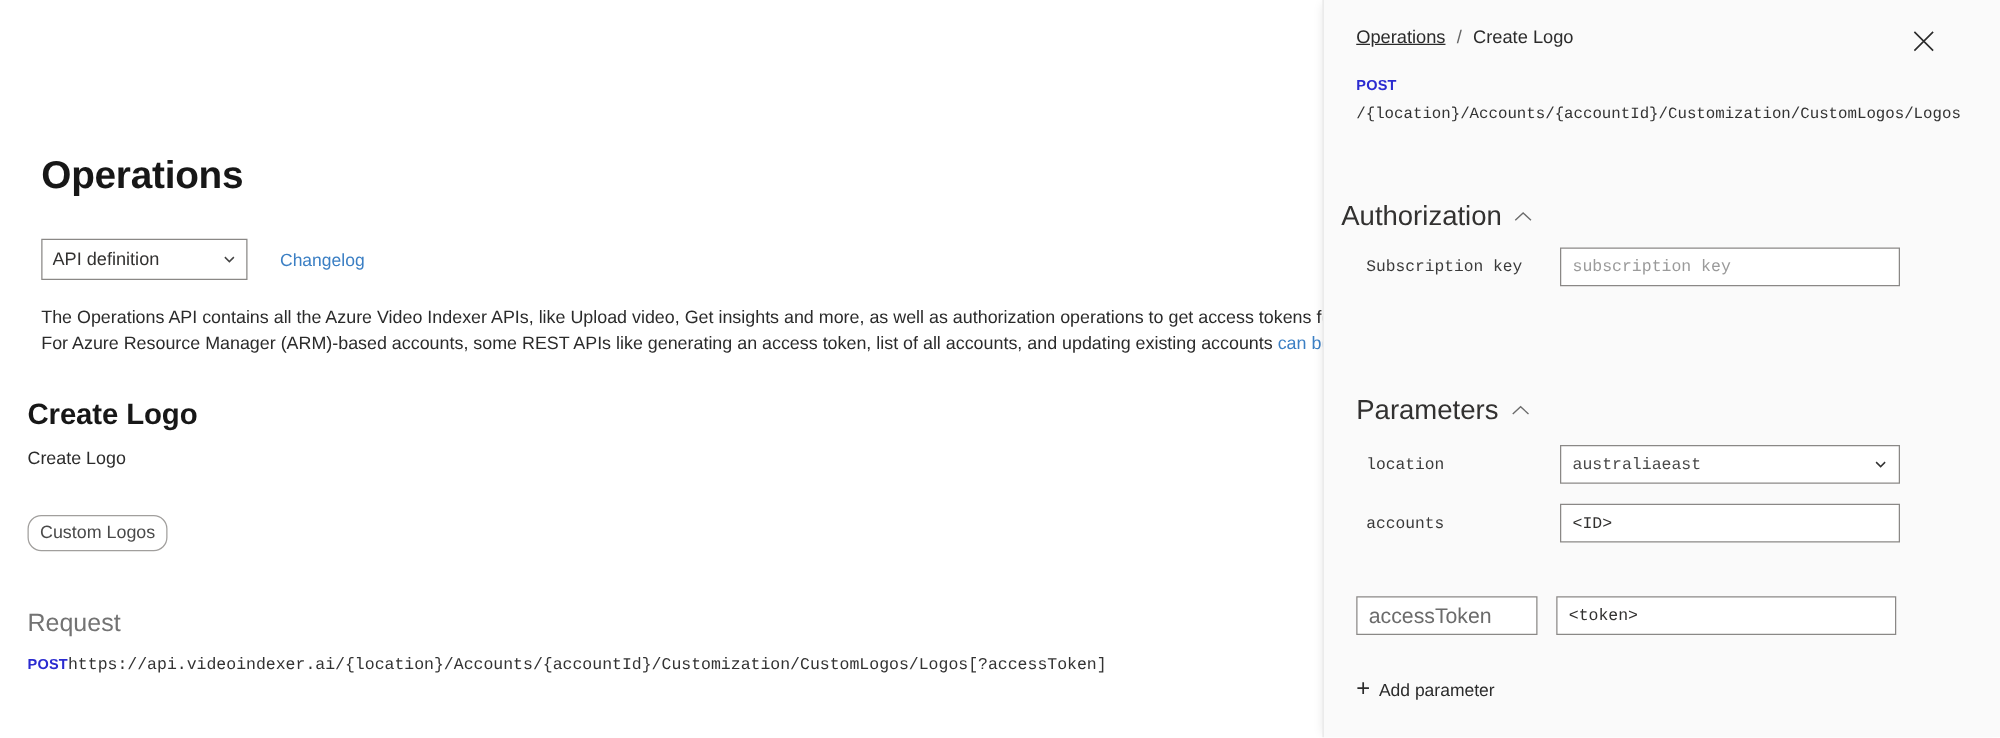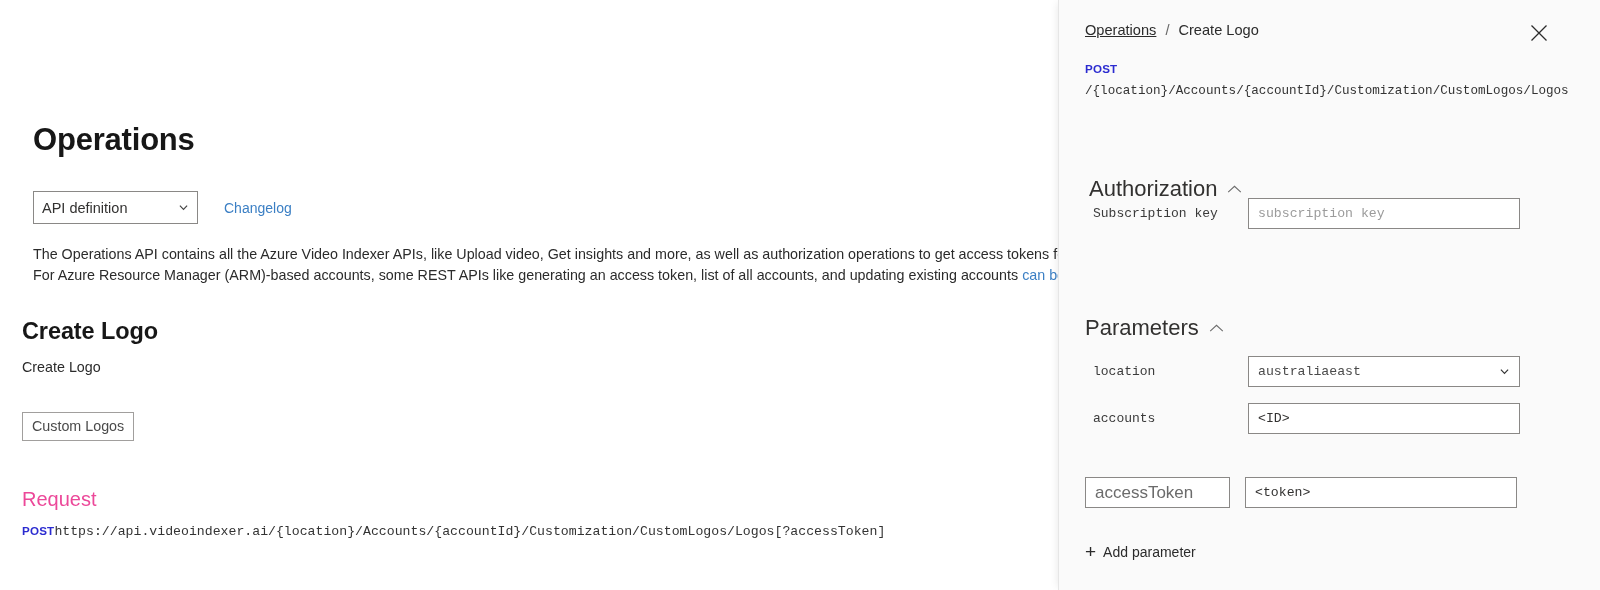--- a/index.html
+++ b/index.html
@@ -92,30 +92,30 @@
   .tag-btn {
     position: absolute;
     left: 22px; top: 412px;
     border: 1px solid #a19f9d;
     background: #fff;
     color: #4a4a4a;
     font-size: 14.3px;
     font-family: "Liberation Sans", sans-serif;
     padding: 4px 9px 5px 9px;
     cursor: pointer;
-    border-radius: 0;
+    border-radius: 11px;
     line-height: 18px;
   }
 
   .h3 {
     position: absolute;
     left: 22px; top: 488px;
     font-size: 20px;
     font-weight: 400;
-    color: #ec4899;
+    color: #737373;
     margin: 0;
   }
 
   .req-line {
     position: absolute;
     left: 22px; top: 524px;
     font-family: "Liberation Mono", monospace;
     font-size: 13.2px;
     color: #333;
     white-space: nowrap;
@@ -196,21 +196,21 @@
   .sec-title {
     position: absolute;
     font-size: 22px;
     font-weight: 400;
     color: #323130;
     display: flex; align-items: center;
     cursor: pointer;
   }
   .sec-title .chev-up { margin-left: 10px; width: 15px; height: 9px; }
 
-  .sec-auth { left: 30px; top: 160px; margin-top: 16px; }
+  .sec-auth { left: 14px; top: 160px; }
   .sec-params { left: 26px; top: 315px; }
 
   .prow { position: absolute; display: flex; align-items: center; }
   .plabel {
     font-family: "Liberation Mono", monospace;
     font-size: 13px;
     color: #3a3a3a;
     line-height: 21px;
     width: 155px;
   }

